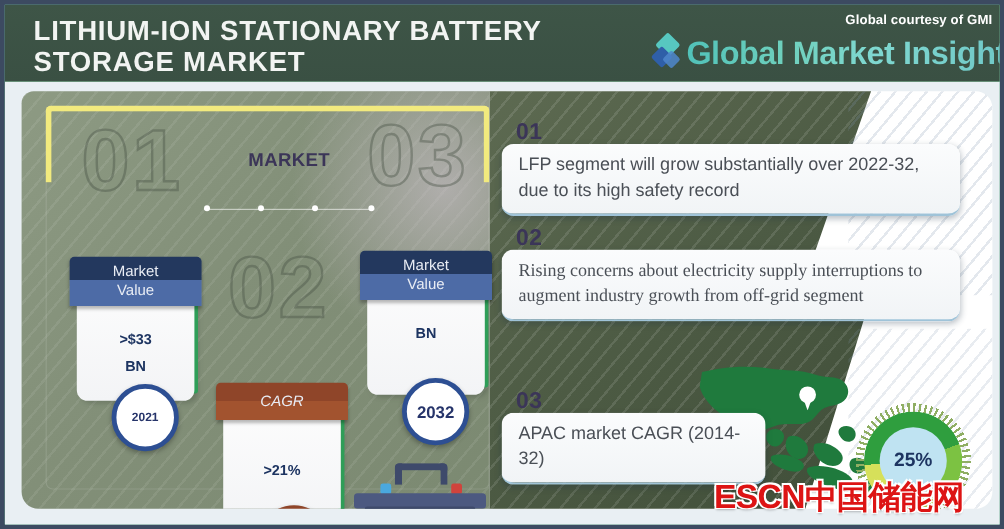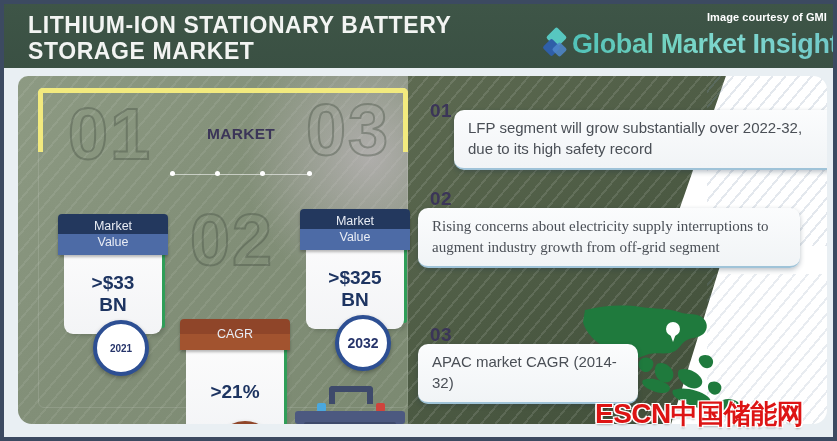--- a/index.html
+++ b/index.html
@@ -144,25 +144,25 @@
   }
   .sc-ribbon{
     position:absolute; left:-6px; top:0; width:110px;
     border-radius:4px 4px 0 0;
     color:#e8ecf4; text-align:center;
     font-size:12.5px; line-height:16px; padding:4px 0 5px;
     z-index:3;
     box-shadow:0 2px 3px rgba(0,0,0,.28);
   }
   .rb-blue { background:linear-gradient(180deg,#23385e 0%,#23385e 48%,#4d6ba6 48%,#4d6ba6 100%); }
-  .rb-brown{ background:linear-gradient(180deg,#8f4529 0%,#8f4529 48%,#a2532f 48%,#a2532f 100%); }
+  .rb-brown{ background:linear-gradient(180deg,#8f4529 0%,#8f4529 48%,#a2532f 48%,#a2532f 100%);font-style:italic; }
   .rb-brown.single, .rb-blue.single { padding:7px 0 8px; }
   .sc-value{
     position:absolute; left:0; width:98px; text-align:center;
-    color:#1d3461; font-weight:bold; font-size:19px; line-height:22px;
+    color:#1d3461; font-weight:bold; font-size:12px; line-height:22px;
     z-index:4;
   }
   .sc-badge{
     position:absolute; border-radius:50%;
     background:#ffffff; display:flex; align-items:center;
     justify-content:center; text-align:center;
     color:#26346a; font-weight:bold; z-index:6;
     box-shadow:0 2px 4px rgba(0,0,0,.3);
   }
   .badge-blue { border:4px solid #2d4f93; }
@@ -229,21 +229,21 @@
     position:absolute; left:10px;
     background:linear-gradient(180deg,#fbfcfd 0%,#f1f4f6 100%);
     border-radius:10px;
     box-shadow:0 2px 5px rgba(30,50,70,.30);
     border-bottom:2px solid #9fc3d8;
     color:#4a4f56;
     font-size:15px; line-height:20.5px;
     padding:8px 14px 9px 14px;
     z-index:6;
   }
-  #rnum1{ top:24px; }  #rcard1{ top:34px; width:382px;margin-left:36px; }
+  #rnum1{ top:24px; }  #rcard1{ top:44px; width:382px; }
   #rnum2{ top:112px; } #rcard2{ top:132px; width:382px;font-family:Liberation Serif, serif; }
   #rnum3{ top:248px; } #rcard3{ top:268px; width:220px; }
 
   
   .map{
     position:absolute; left:175px; top:228px; width:170px; height:118px;
     z-index:4;
   }
   .pin{
     position:absolute; left:83px; top:18px; width:14px; height:20px; z-index:7;
@@ -297,21 +297,21 @@
 </style>
 </head>
 <body>
 
 <div id="infographic">
 
   <div class="header">
     <div class="header-title">LITHIUM-ION STATIONARY BATTERY STORAGE MARKET</div>
 
     <div class="logo-wrap">
-      <div class="courtesy">Image courtesy of GMI</div>
+      <div class="courtesy">Global courtesy of GMI</div>
       <div class="logo-row">
         <span class="logo-diamond">
           <i class="dm-a"></i>
             <i class="dm-b"></i>
             <i class="dm-c"></i>
         </span>
         <span class="logo-text">Global Market Insights</span>
       </div>
     </div>
   </div>
@@ -372,21 +372,20 @@
 
       <div class="stat-card" id="card3">
         <div class="sc-shadow"></div>
         <div class="sc-greenbar"></div>
         <div class="sc-body"></div>
         <div class="sc-ribbon rb-blue">
           <div>Market</div>
           <div>Value</div>
         </div>
         <div class="sc-value" style="top:58px">
-          <div>&gt;$325</div>
           <div>BN</div>
         </div>
         <div class="sc-badge badge-blue" style="left:29px; top:106px; width:56px; height:56px; font-size:14px;">2032</div>
       </div>
 
       <div class="battery">
 
         <div class="bt-handle"></div>
         <div class="bt-cap l"></div>
         <div class="bt-cap r"></div>
@@ -428,20 +427,25 @@
 
       <div class="rnum" id="rnum1">01</div>
       <div class="rcard" id="rcard1">LFP segment will grow substantially over 2022-32, due to its high safety record</div>
 
       <div class="rnum" id="rnum2">02</div>
       <div class="rcard" id="rcard2">Rising concerns about electricity supply interruptions to augment industry growth from off-grid segment</div>
 
       <div class="rnum" id="rnum3">03</div>
       <div class="rcard" id="rcard3">APAC market CAGR (2014-32)</div>
 
+      <div class="donut-wrap">
+        <div class="donut-ticks"></div>
+        <div class="donut-ring"></div>
+        <div class="donut-hole">25%</div>
+      </div>
     </div>
   </div>
 
   <div class="watermark">
     <span>ESCN</span><span class="wm-cn">中国储能网</span>
   </div>
 
 </div>
 
 </body></html>

